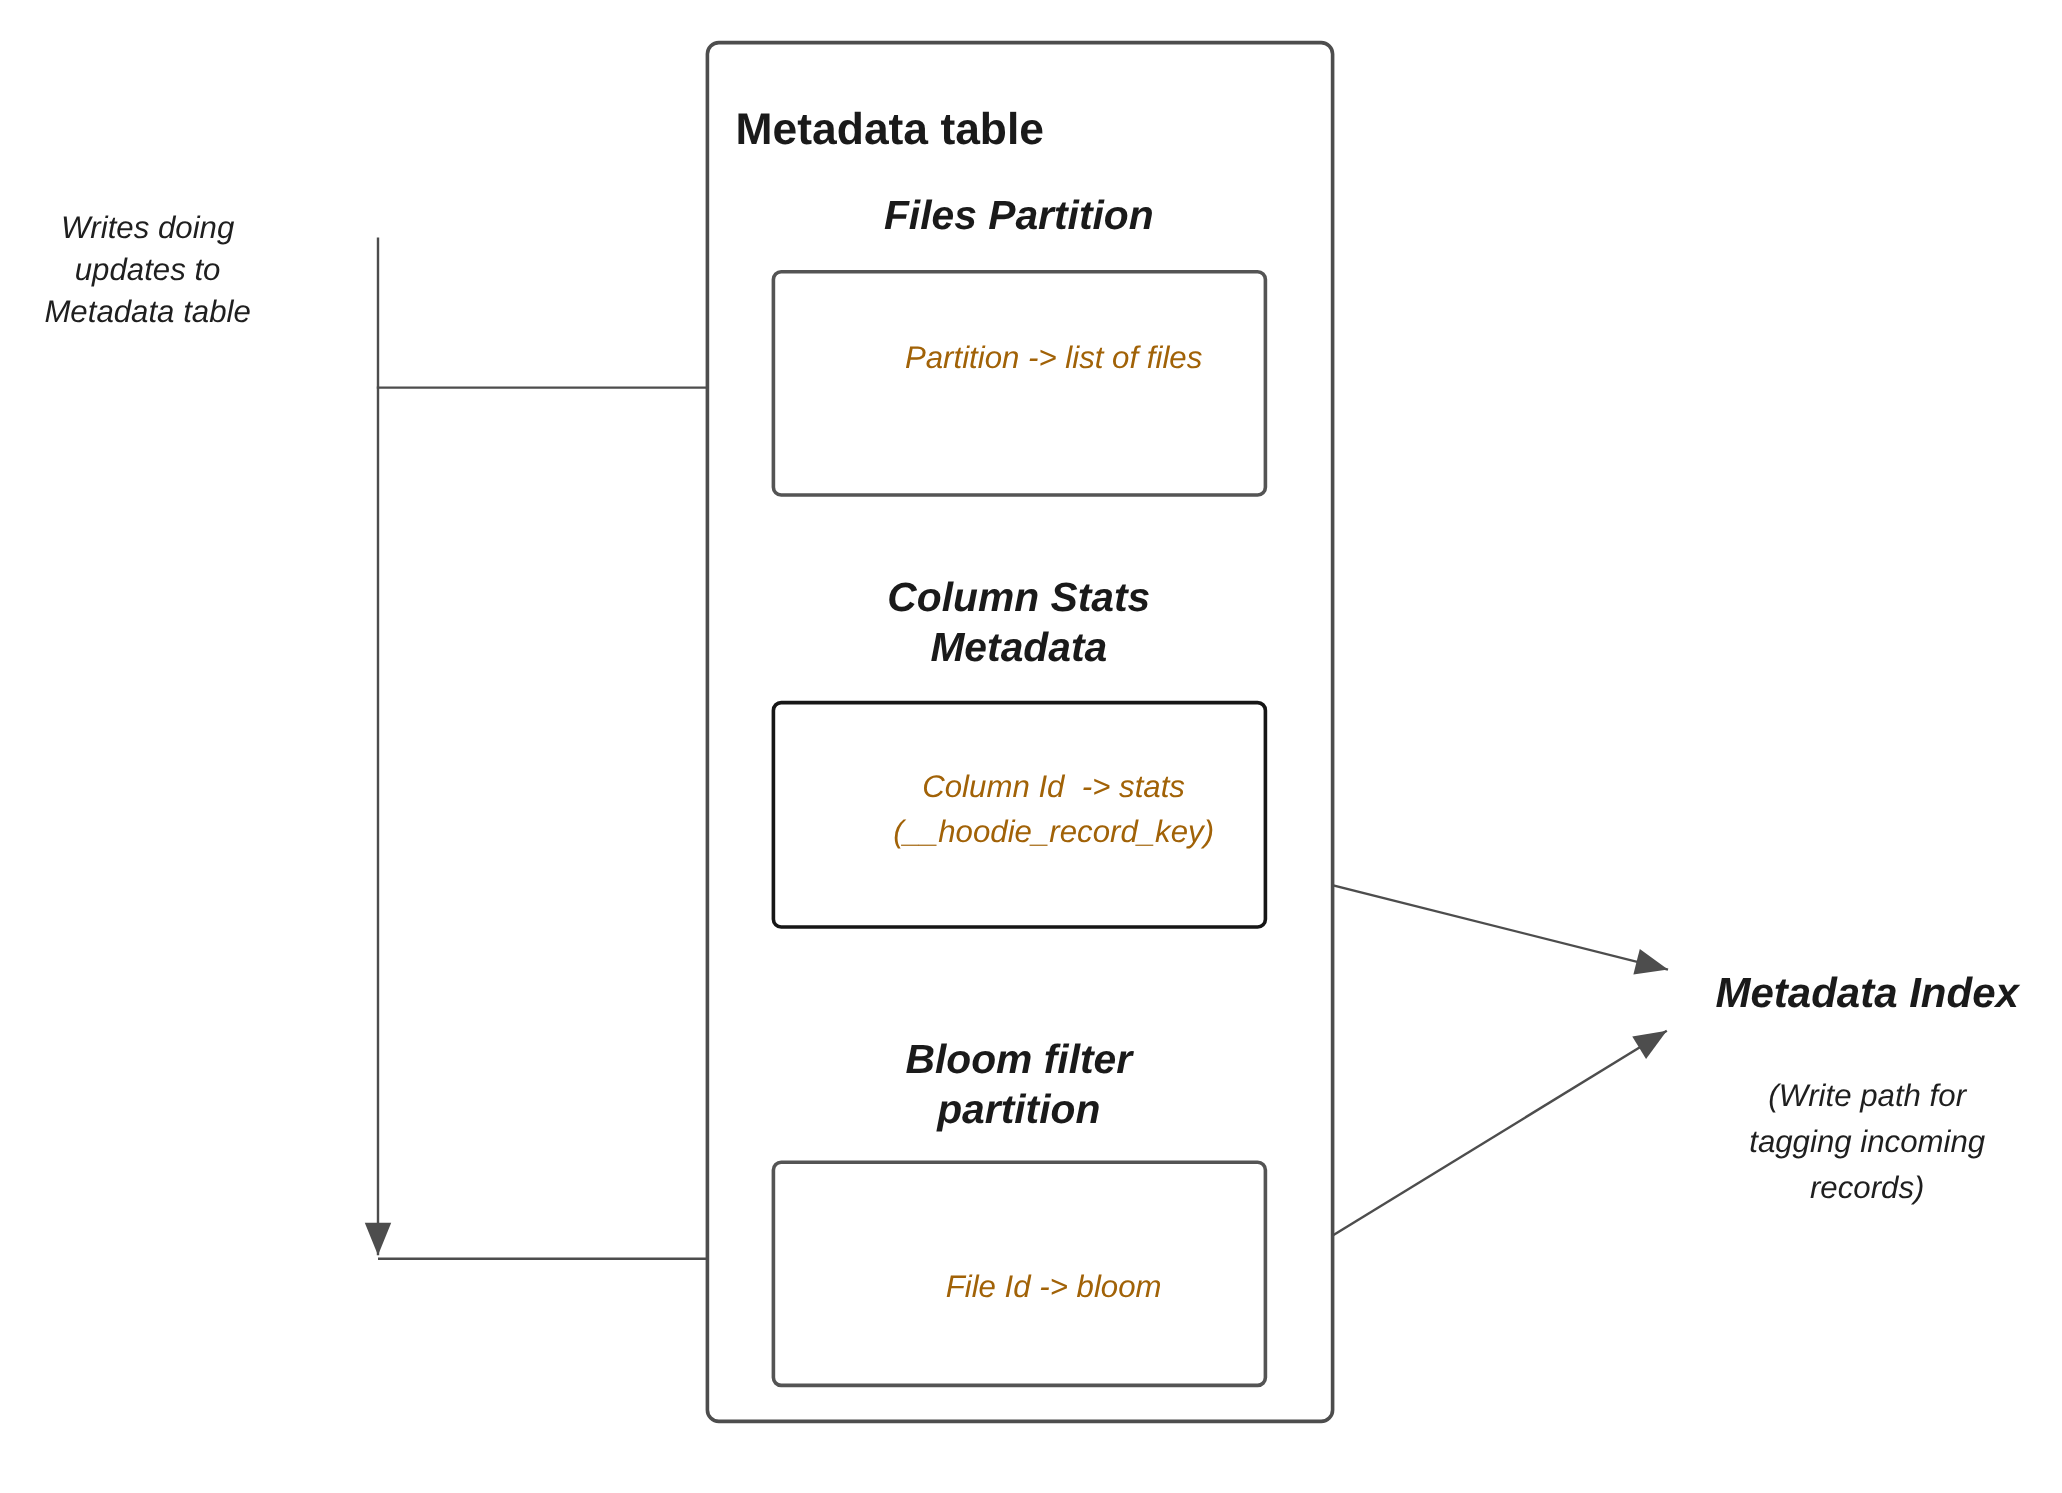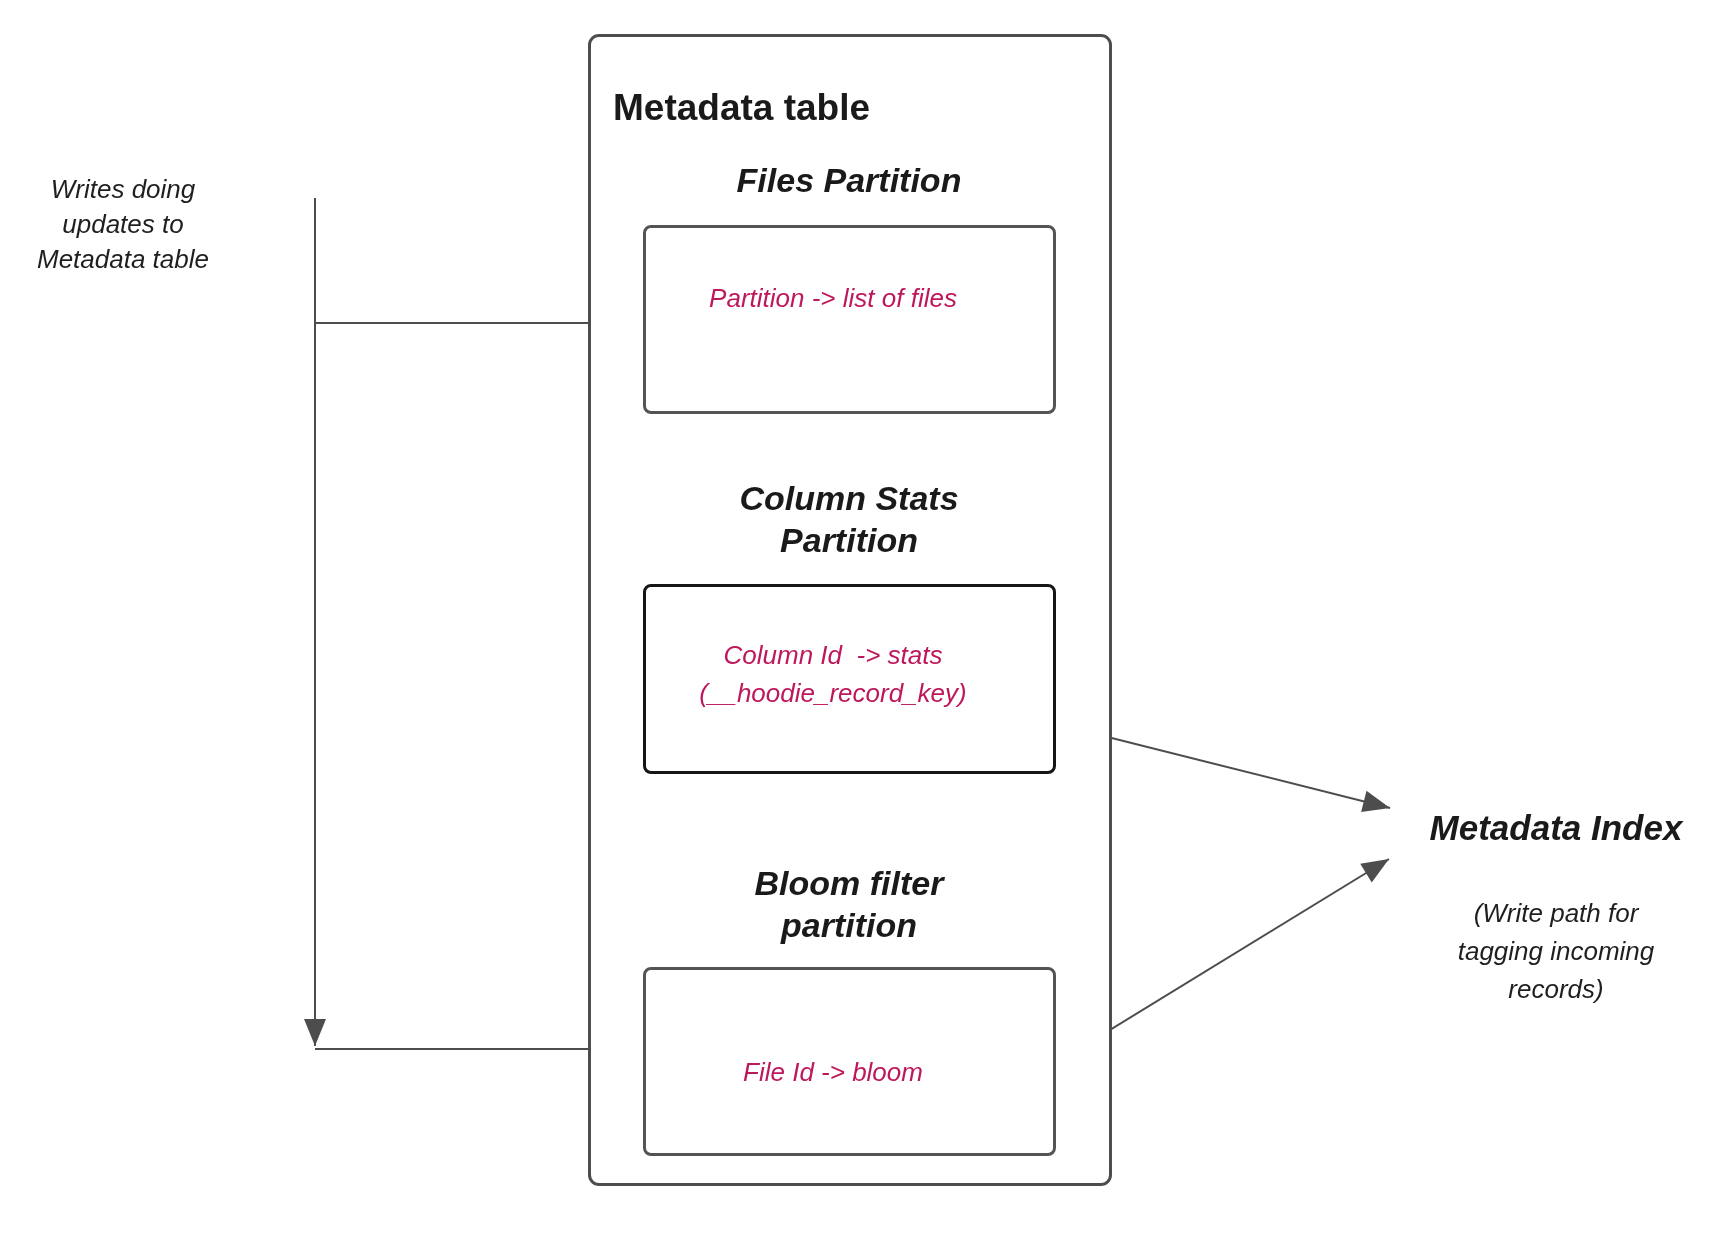--- a/index.html
+++ b/index.html
@@ -46,22 +46,22 @@
   }
   .part-heading {
     left: 619px; width: 460px;
     font-size: 34px; line-height: 42px; font-weight: bold;
   }
   .files-heading { top: 159px; text-align: center; }
   .stats-heading { top: 477px; }
   .bloom-heading { top: 862px; }
 
   .part-label {
-    left: 633px; width: 400px;
-    font-size: 26px; line-height: 38px; color: #be185d;
+    left: 678px; width: 400px;
+    font-size: 26px; line-height: 38px; color: #a16207;
   }
   .files-label { top: 279px; }
   .stats-label { top: 636px; }
   .bloom-label { top: 1041px; margin-top: 12px; }
 
   .index-title {
     left: 1336px; top: 807px; width: 440px;
     font-size: 35px; line-height: 42px; font-weight: bold;
   }
   .index-subtitle {
@@ -93,21 +93,21 @@
 
   <div class="abs outer-box"></div>
 
   <div class="abs table-title">Metadata table</div>
 
   <div class="abs part-heading files-heading center pre">Files Partition</div>
   <div class="abs part-box files-box"></div>
   <div class="abs part-label files-label center pre">Partition -&gt; list of files</div>
 
   <div class="abs part-heading stats-heading center pre">Column Stats
-Partition</div>
+Metadata</div>
   <div class="abs part-box stats-box emphasis"></div>
   <div class="abs part-label stats-label center pre">Column Id  -&gt; stats
 (__hoodie_record_key)</div>
 
   <div class="abs part-heading bloom-heading center pre">Bloom filter
 partition</div>
   <div class="abs part-box bloom-box"></div>
   <div class="abs part-label bloom-label center pre">File Id -&gt; bloom</div>
 
   <div class="abs index-title center">Metadata Index</div>

